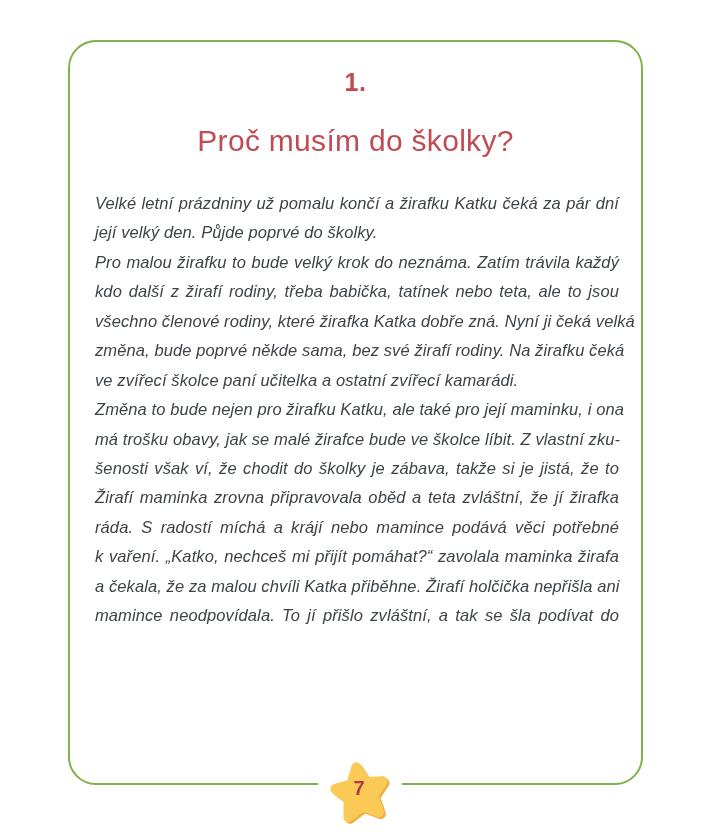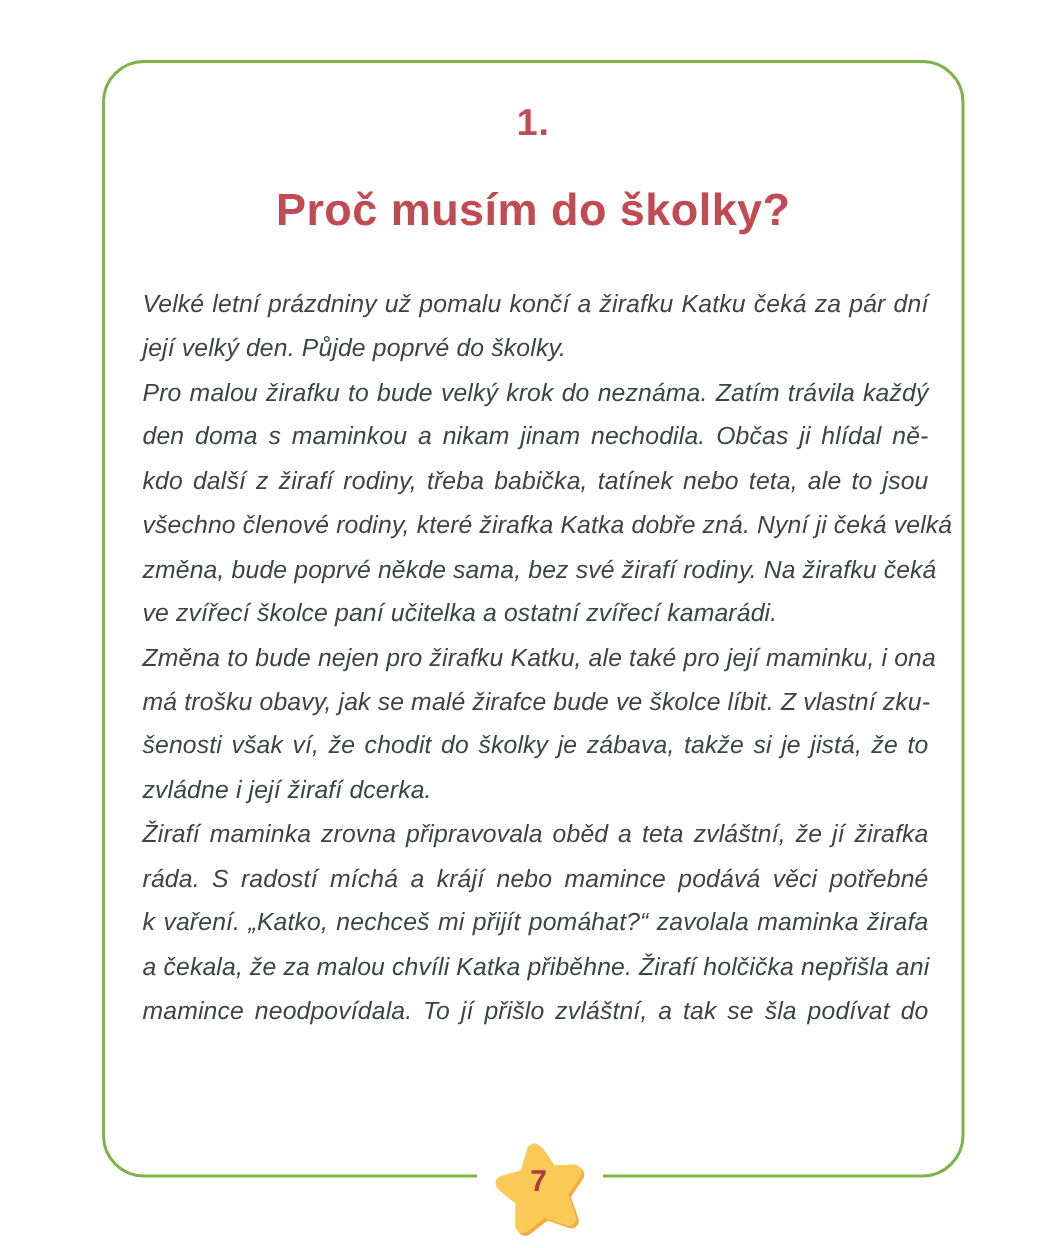--- a/index.html
+++ b/index.html
@@ -24,21 +24,21 @@
     left:68px;top:68px;width:575px;
     text-align:center;
     font-size:25px;font-weight:bold;
     color:var(--title-red,#C04B52);
     letter-spacing:0.5px;
   }
   .page-title{
     position:absolute;
     left:68px;top:124px;width:575px;
     text-align:center;
-    font-size:30px;font-weight:bold;
+    font-size:30px;font-weight:normal;
     color:var(--title-red,#C04B52);
     letter-spacing:0.3px;
   }
   .body-text{
     position:absolute;
     left:95px;top:189px;
     width:524px;
     color:var(--body-gray,#3E4348);
     font-size:16.5px;
     font-style:italic;
@@ -86,30 +86,28 @@
   <div class="chapter-number">1.</div>
 
   <div class="page-title">Proč musím do školky?</div>
 
   <div class="body-text">
 
     <div class="line">Velké letní prázdniny už pomalu končí a žirafku Katku čeká za pár dní</div>
     <div class="line last">její velký den. Půjde poprvé do školky.</div>
 
     <div class="line">Pro malou žirafku to bude velký krok do neznáma. Zatím trávila každý</div>
-    <div class="line">den doma s maminkou a nikam jinam nechodila. Občas ji hlídal ně-</div>
     <div class="line">kdo další z žirafí rodiny, třeba babička, tatínek nebo teta, ale to jsou</div>
     <div class="line">všechno členové rodiny, které žirafka Katka dobře zná. Nyní ji čeká velká</div>
     <div class="line">změna, bude poprvé někde sama, bez své žirafí rodiny. Na žirafku čeká</div>
     <div class="line last">ve zvířecí školce paní učitelka a ostatní zvířecí kamarádi.</div>
 
     <div class="line">Změna to bude nejen pro žirafku Katku, ale také pro její maminku, i ona</div>
     <div class="line">má trošku obavy, jak se malé žirafce bude ve školce líbit. Z vlastní zku-</div>
     <div class="line">šenosti však ví, že chodit do školky je zábava, takže si je jistá, že to</div>
-    <div class="line last">zvládne i její žirafí dcerka.</div>
 
     <div class="line">Žirafí maminka zrovna připravovala oběd a teta zvláštní, že jí žirafka</div>
     <div class="line">ráda. S radostí míchá a krájí nebo mamince podává věci potřebné</div>
     <div class="line">k vaření. „Katko, nechceš mi přijít pomáhat?“ zavolala maminka žirafa</div>
     <div class="line">a čekala, že za malou chvíli Katka přiběhne. Žirafí holčička nepřišla ani</div>
     <div class="line">mamince neodpovídala. To jí přišlo zvláštní, a tak se šla podívat do</div>
   </div>
 
   <div class="star-patch">
     <div class="star-wrap">

